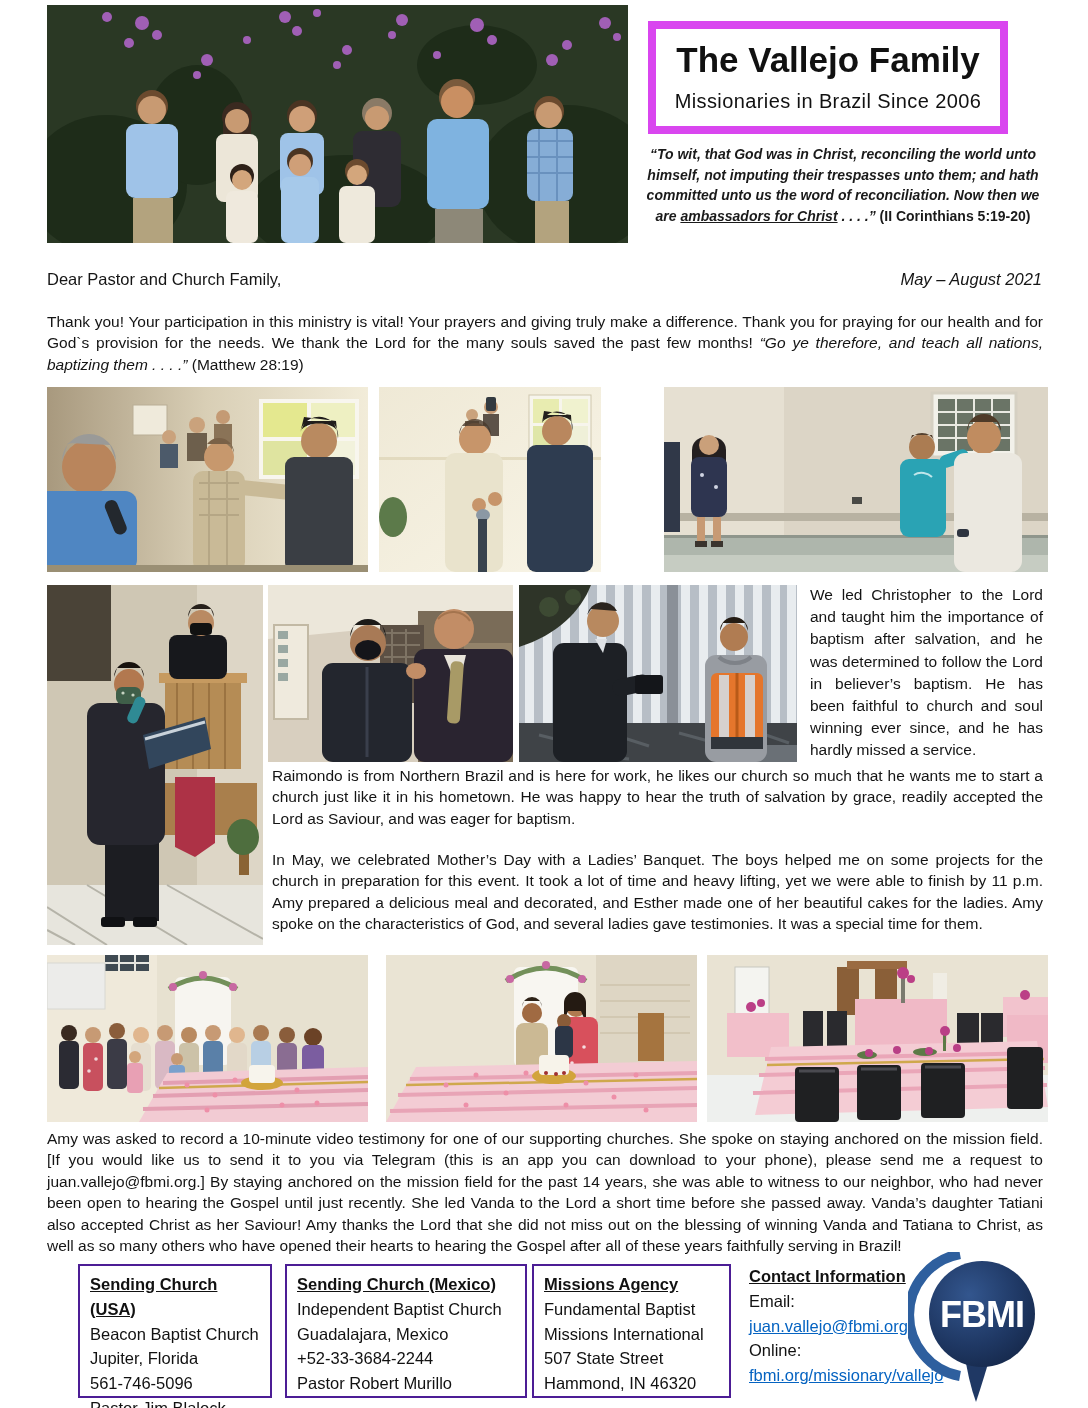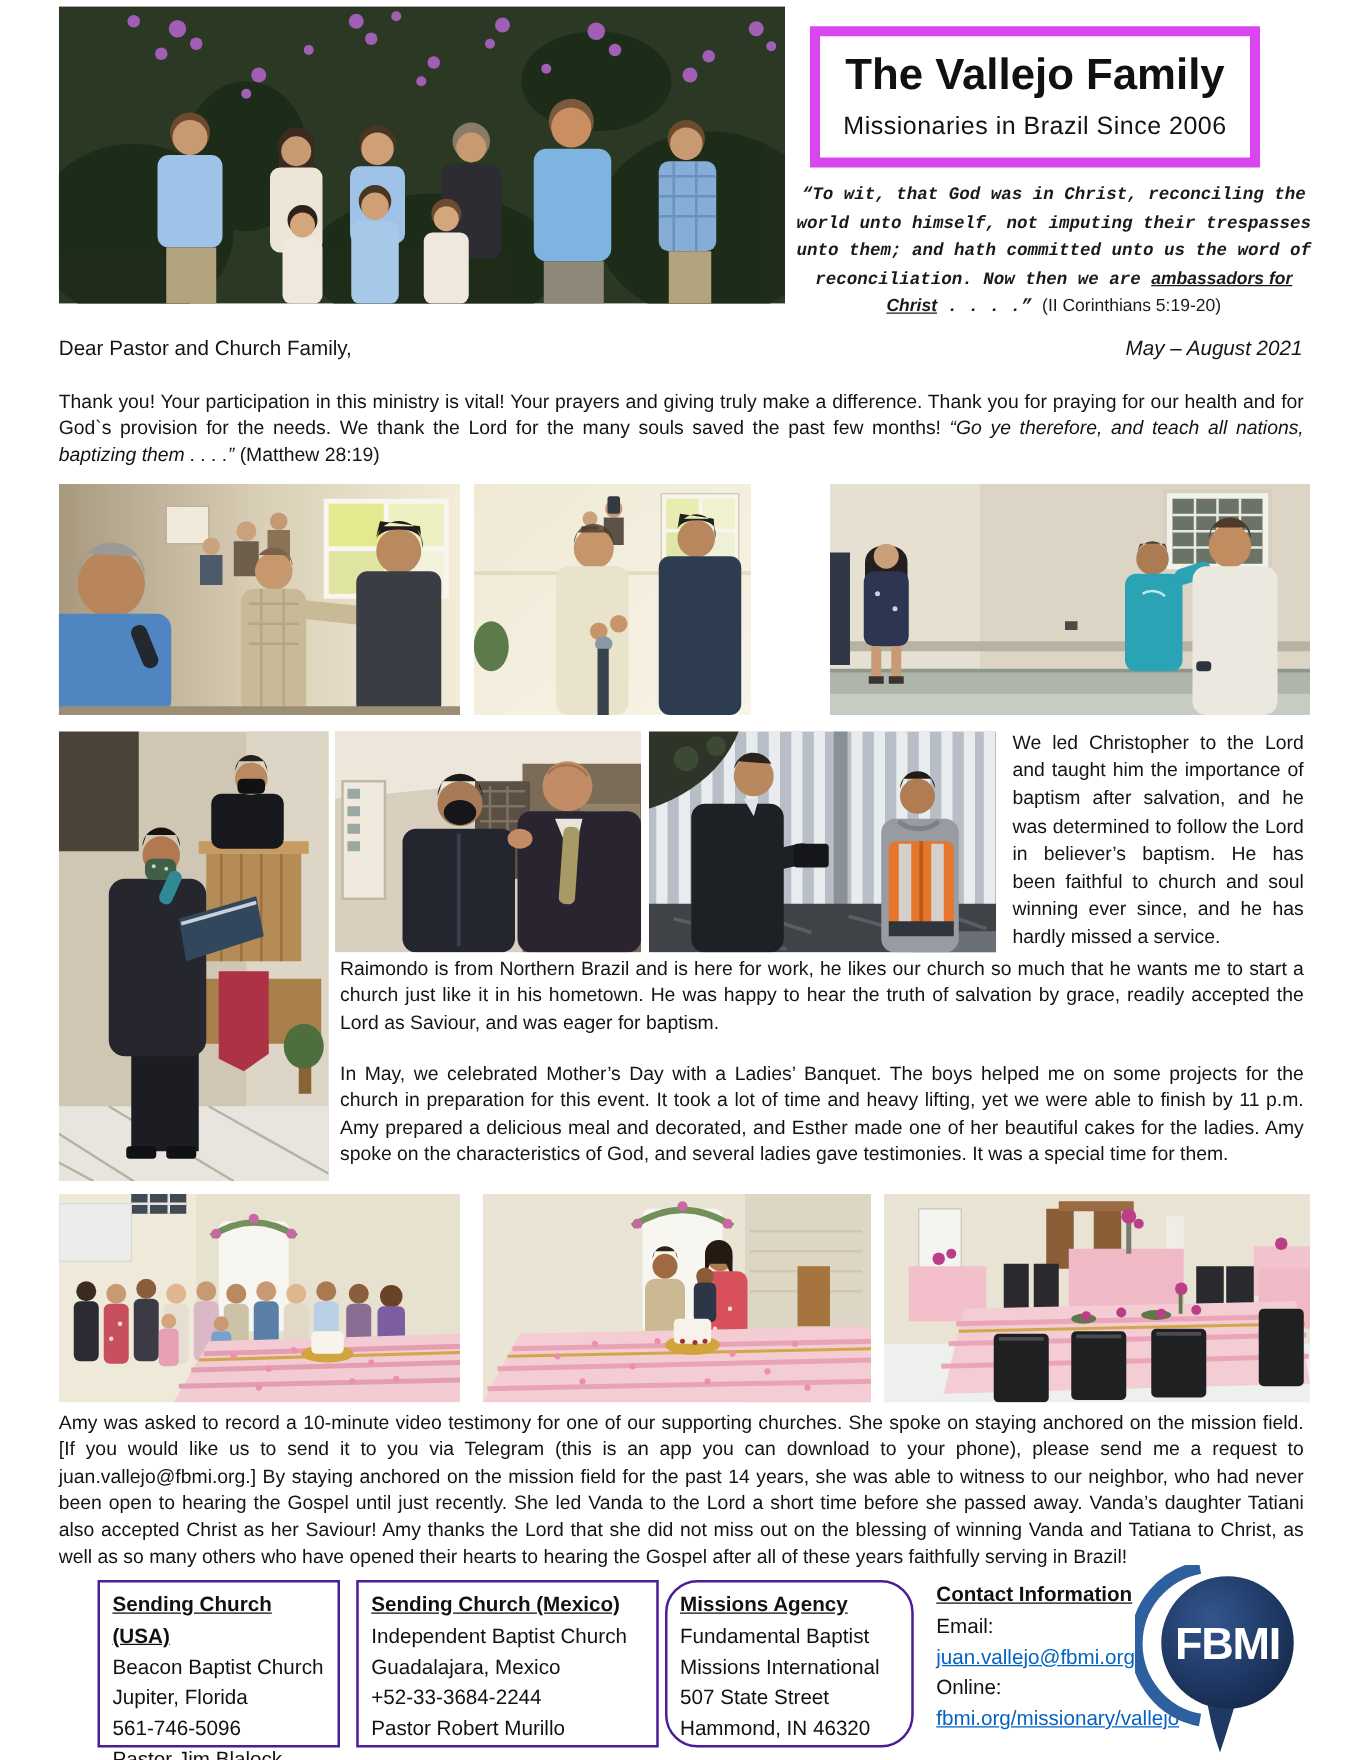--- a/index.html
+++ b/index.html
@@ -12,23 +12,23 @@
 
   .p-family { left:47px; top:5px;  width:581px; height:238px; }
 
   .header-box { position:absolute; left:648px; top:21px; width:360px; height:113px;
                 border:8px solid #d946ef; text-align:center; }
   .hb-title   { margin-top:11px; font-size:35px; font-weight:bold; color:#111; }
   .hb-sub     { margin-top:10px; font-size:20px; letter-spacing:.4px; color:#111; }
 
   .verse { position:absolute; left:636px; top:144px; width:414px; text-align:center;
            font-size:14px; line-height:1.47; font-weight:600; color:#1a1a1a; }
-  .vi { font-style:italic;font-family:Liberation Mono, monospace; }
+  .vi { font-style:italic; }
   .vb { font-style:italic; font-weight:800; text-decoration:underline; }
-  .vr { font-style:normal; font-weight:400; }
+  .vr { font-style:normal; font-weight:700; }
 
   .greeting { position:absolute; left:47px;  top:270px; font-size:16.5px; }
   .dateline { position:absolute; right:46px; top:270px; font-size:16.5px;font-style:italic; }
 
   .para { position:absolute; text-align:justify; font-size:15.5px; line-height:21.4px; color:#141414; }
   .p-intro       { left:47px;  top:311px; width:996px; }
   .p-christopher { left:810px; top:584px; width:233px; line-height:22.2px; }
   .p-raimondo    { left:272px; top:765px; width:771px; }
   .p-may         { left:272px; top:849px; width:771px; }
   .p-amy         { left:47px;  top:1128px; width:996px; }
@@ -43,21 +43,21 @@
   .ph-r2c  { left:519px; top:585px; width:278px; height:177px; }
 
   .ph-r3a { left:47px;  top:955px; width:321px; height:167px; }
   .ph-r3b { left:386px; top:955px; width:311px; height:167px; }
   .ph-r3c { left:707px; top:955px; width:341px; height:167px; }
 
   .fbox { position:absolute; top:1264px; height:134px; border:2px solid #4c1d95;
           padding:6px 10px; font-size:16.5px; line-height:1.5; color:#111; }
   .fb1 { left:78px;  width:194px; }
   .fb2 { left:285px; width:242px; }
-  .fb3 { left:532px; width:199px;border-radius:26px; }
+  .fb3 { left:532px; width:199px; }
   .fhead { font-weight:bold; text-decoration:underline; }
   .fcontact { position:absolute; left:749px; top:1264px; width:185px;
               font-size:16.5px; line-height:1.5; color:#111; }
   .flink { color:#0563c1; text-decoration:underline; cursor:pointer; display:inline-block; }
   .flogo { left:908px; top:1252px; width:132px; height:154px; }
 </style>
 </head>
 <body>
 
 <div class="page">

